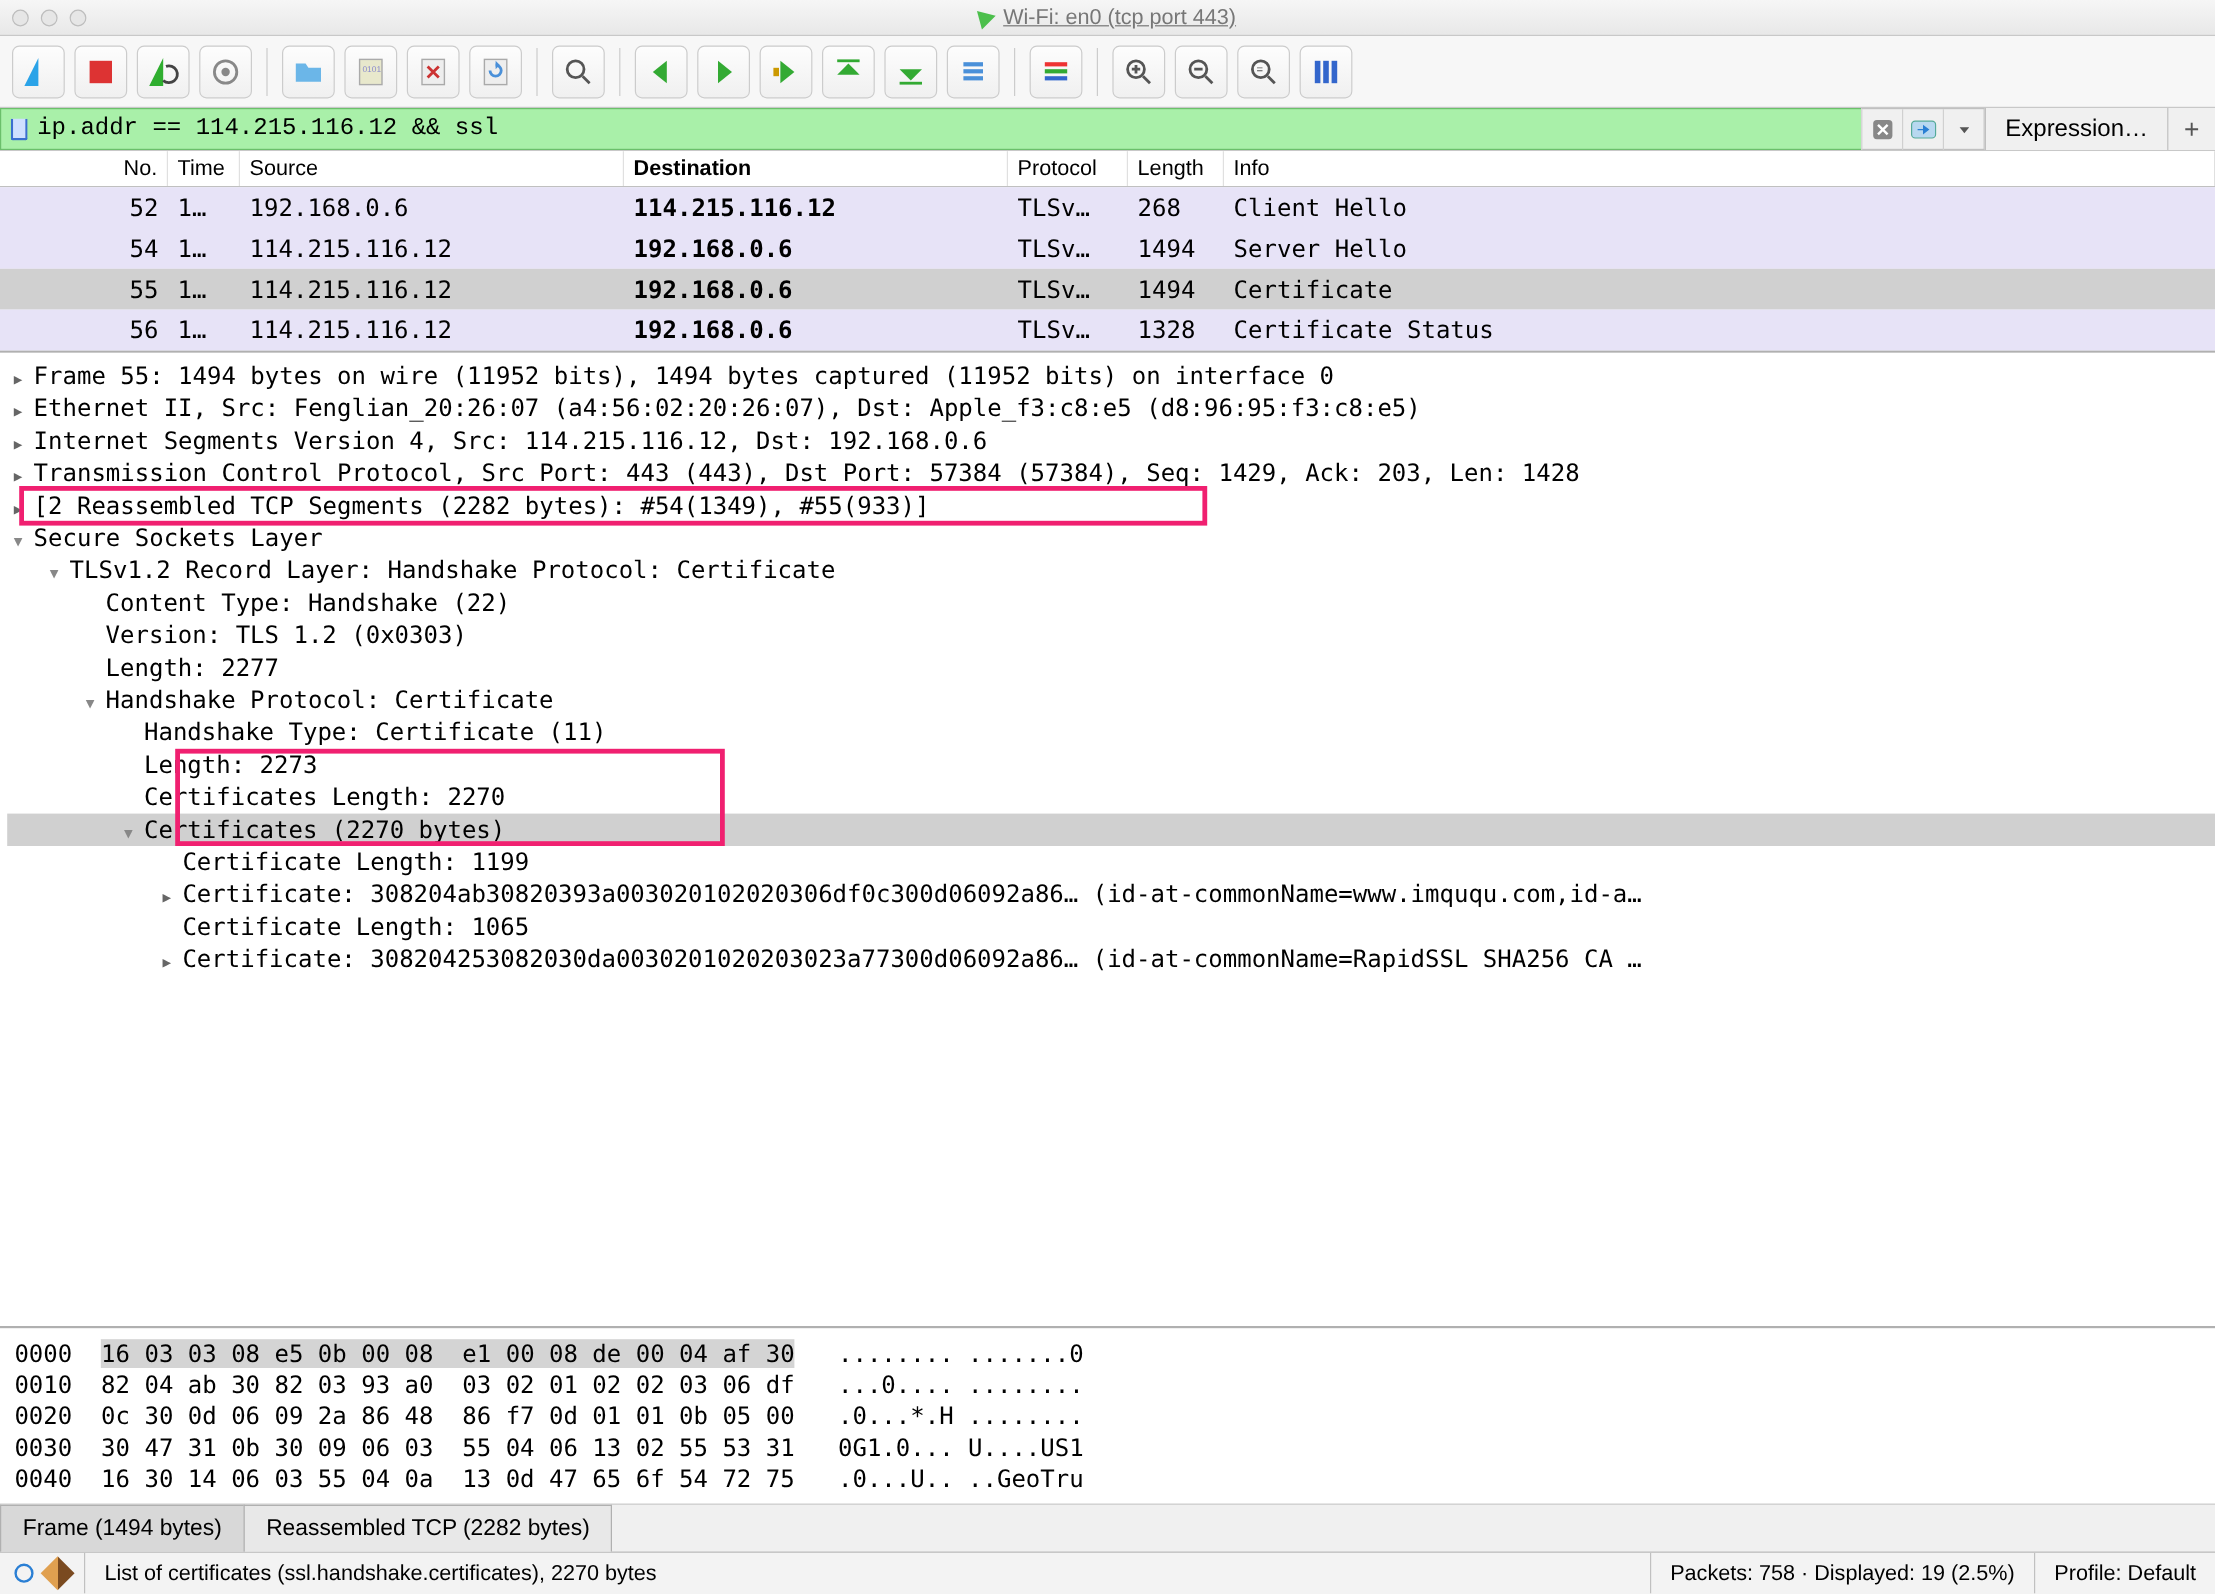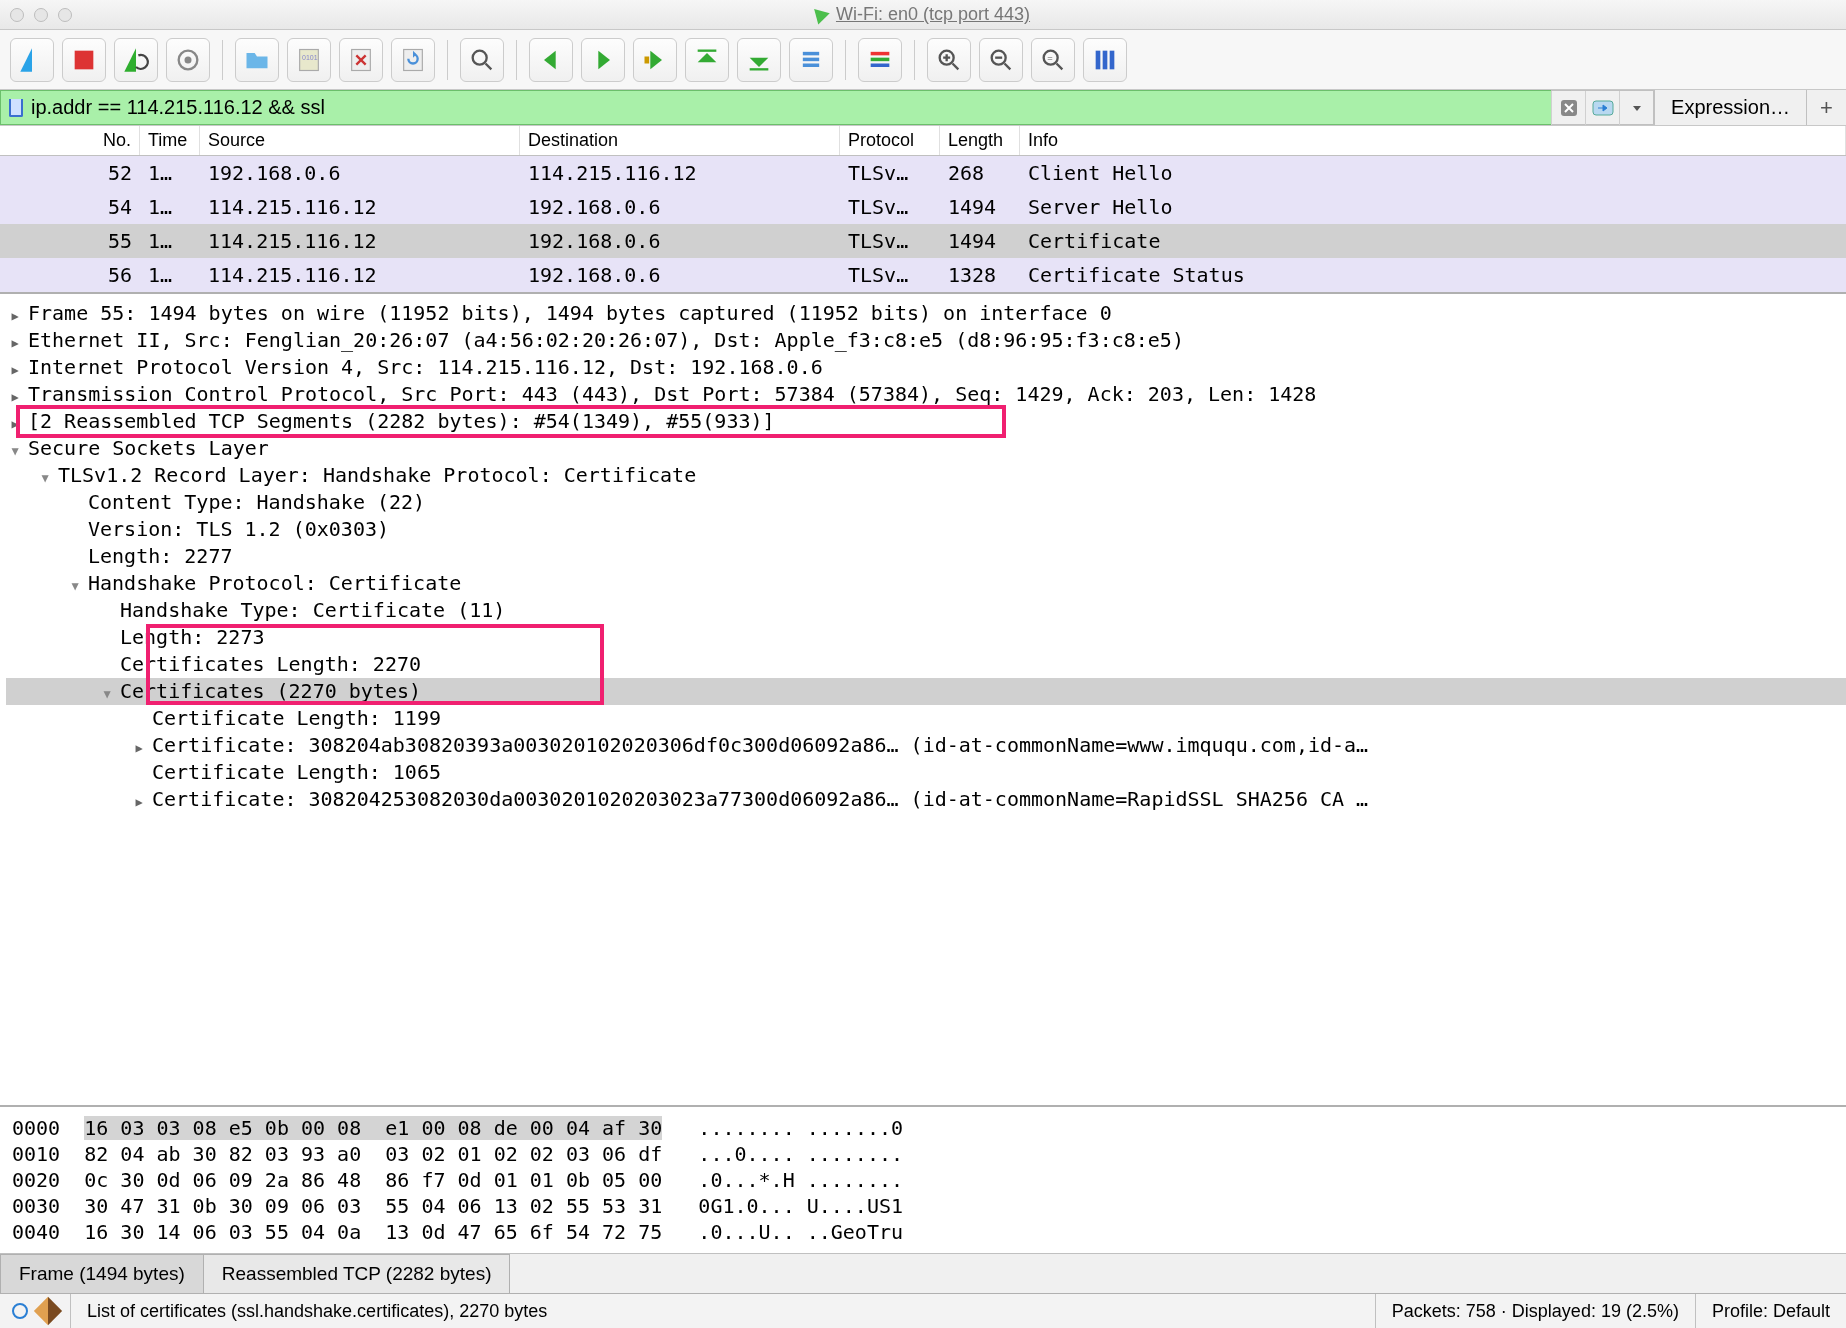--- a/index.html
+++ b/index.html
@@ -41,31 +41,31 @@
 
 
 .filterbar {
   height: 36px; display: flex; align-items: stretch; border-bottom: 1px solid #c8c8c8;
 }
 .filter-input {
   flex: 1; background: #a9f0a9; border: 1px solid #6bbf6b; border-right: none;
   display: flex; align-items: center; padding: 0 8px; gap: 8px;
 }
 .filter-input .bm { width:14px;height:18px;border:2px solid #3a6fcf;border-top:none;border-radius:0 0 2px 2px;background:#cfe0ff;}
-.filter-text { flex:1; font-size:20px; background:transparent; border:none; outline:none; }
+.filter-text { flex:1; font-size:20px; background:transparent; border:none; outline:none;font-family:Liberation Mono, monospace; }
 .filter-actions { display:flex; align-items:center; background:#f0f0f0; border:1px solid #c0c0c0; border-left:none; }
 .fa-btn { width:34px; height:34px; display:flex;align-items:center;justify-content:center; cursor:pointer; border-left:1px solid #d0d0d0;}
 .expr-btn { padding:0 16px; font-size:20px; cursor:pointer; display:flex;align-items:center; background:#f0f0f0; border-left:1px solid #c0c0c0;}
 .plus-btn { width:40px; display:flex;align-items:center;justify-content:center; font-size:22px; color:#555; cursor:pointer; border-left:1px solid #c0c0c0; background:#f0f0f0;}
 
 
 .packet-list { background:#fff; border-bottom:2px solid #b0b0b0; }
 .plh { display:flex; background:#fff; border-bottom:1px solid #c0c0c0; font-size:18px; }
 .plh > div, .plr > div { padding:4px 8px; border-right:1px solid #e0e0e0; white-space:nowrap; overflow:hidden; }
-.c-no{width:140px;text-align:right;} .c-time{width:60px;} .c-src{width:320px;} .c-dst{width:320px;} .c-proto{width:100px;} .c-len{width:80px;text-align:left;} .c-info{flex:1;}
+.c-no{width:140px;text-align:right;} .c-time{width:60px;} .c-src{width:320px;} .c-dst{width:320px;font-weight:bold;} .c-proto{width:100px;} .c-len{width:80px;text-align:left;} .c-info{flex:1;}
 .plbody { font-family:"Monaco","Menlo",monospace; font-size:20px; }
 .plr { display:flex; height:34px; align-items:center; }
 .plr.odd{background:#e7e3f7;} .plr.sel{background:#d0d0d0;}
 .plr > div{border-right:none;}
 
 
 .details { flex:1; background:#fff; overflow:auto; padding:6px 0 6px 6px; font-family:"Monaco","Menlo",monospace; font-size:20px; line-height:1.35; border-bottom:2px solid #b0b0b0;}
 .tree-row { white-space:pre; display:flex; align-items:center; }
 .arr { display:inline-block; width:18px; text-align:center; color:#666; margin-right:4px;}
 .arr.r::before{content:"▶";font-size:12px;}
@@ -314,21 +314,21 @@
         <div class="c-proto">TLSv…</div>
         <div class="c-len">1328</div>
         <div class="c-info">Certificate Status</div>
       </div>
     </div>
 </div>
 
 <div class="details">
   <div class="tree-row"><span class="arr r"></span><span>Frame 55: 1494 bytes on wire (11952 bits), 1494 bytes captured (11952 bits) on interface 0</span></div>
   <div class="tree-row"><span class="arr r"></span><span>Ethernet II, Src: Fenglian_20:26:07 (a4:56:02:20:26:07), Dst: Apple_f3:c8:e5 (d8:96:95:f3:c8:e5)</span></div>
-  <div class="tree-row"><span class="arr r"></span><span>Internet Protocol Version 4, Src: 114.215.116.12, Dst: 192.168.0.6</span></div>
+  <div class="tree-row"><span class="arr r"></span><span>Internet Segments Version 4, Src: 114.215.116.12, Dst: 192.168.0.6</span></div>
   <div class="tree-row"><span class="arr r"></span><span>Transmission Control Protocol, Src Port: 443 (443), Dst Port: 57384 (57384), Seq: 1429, Ack: 203, Len: 1428</span></div>
   <div class="tree-row annot-box-1"><span class="arr r"></span><span>[2 Reassembled TCP Segments (2282 bytes): #54(1349), #55(933)]</span></div>
   <div class="tree-row"><span class="arr d"></span><span>Secure Sockets Layer</span></div>
   <div class="tree-row"><span class="ind" style="width:30px"></span><span class="arr d"></span><span>TLSv1.2 Record Layer: Handshake Protocol: Certificate</span></div>
   <div class="tree-row"><span class="ind" style="width:82px"></span><span>Content Type: Handshake (22)</span></div>
   <div class="tree-row"><span class="ind" style="width:82px"></span><span>Version: TLS 1.2 (0x0303)</span></div>
   <div class="tree-row"><span class="ind" style="width:82px"></span><span>Length: 2277</span></div>
   <div class="tree-row"><span class="ind" style="width:60px"></span><span class="arr d"></span><span>Handshake Protocol: Certificate</span></div>
   <div class="tree-row"><span class="ind" style="width:114px"></span><span>Handshake Type: Certificate (11)</span></div>
   <div class="annot-box-2">

